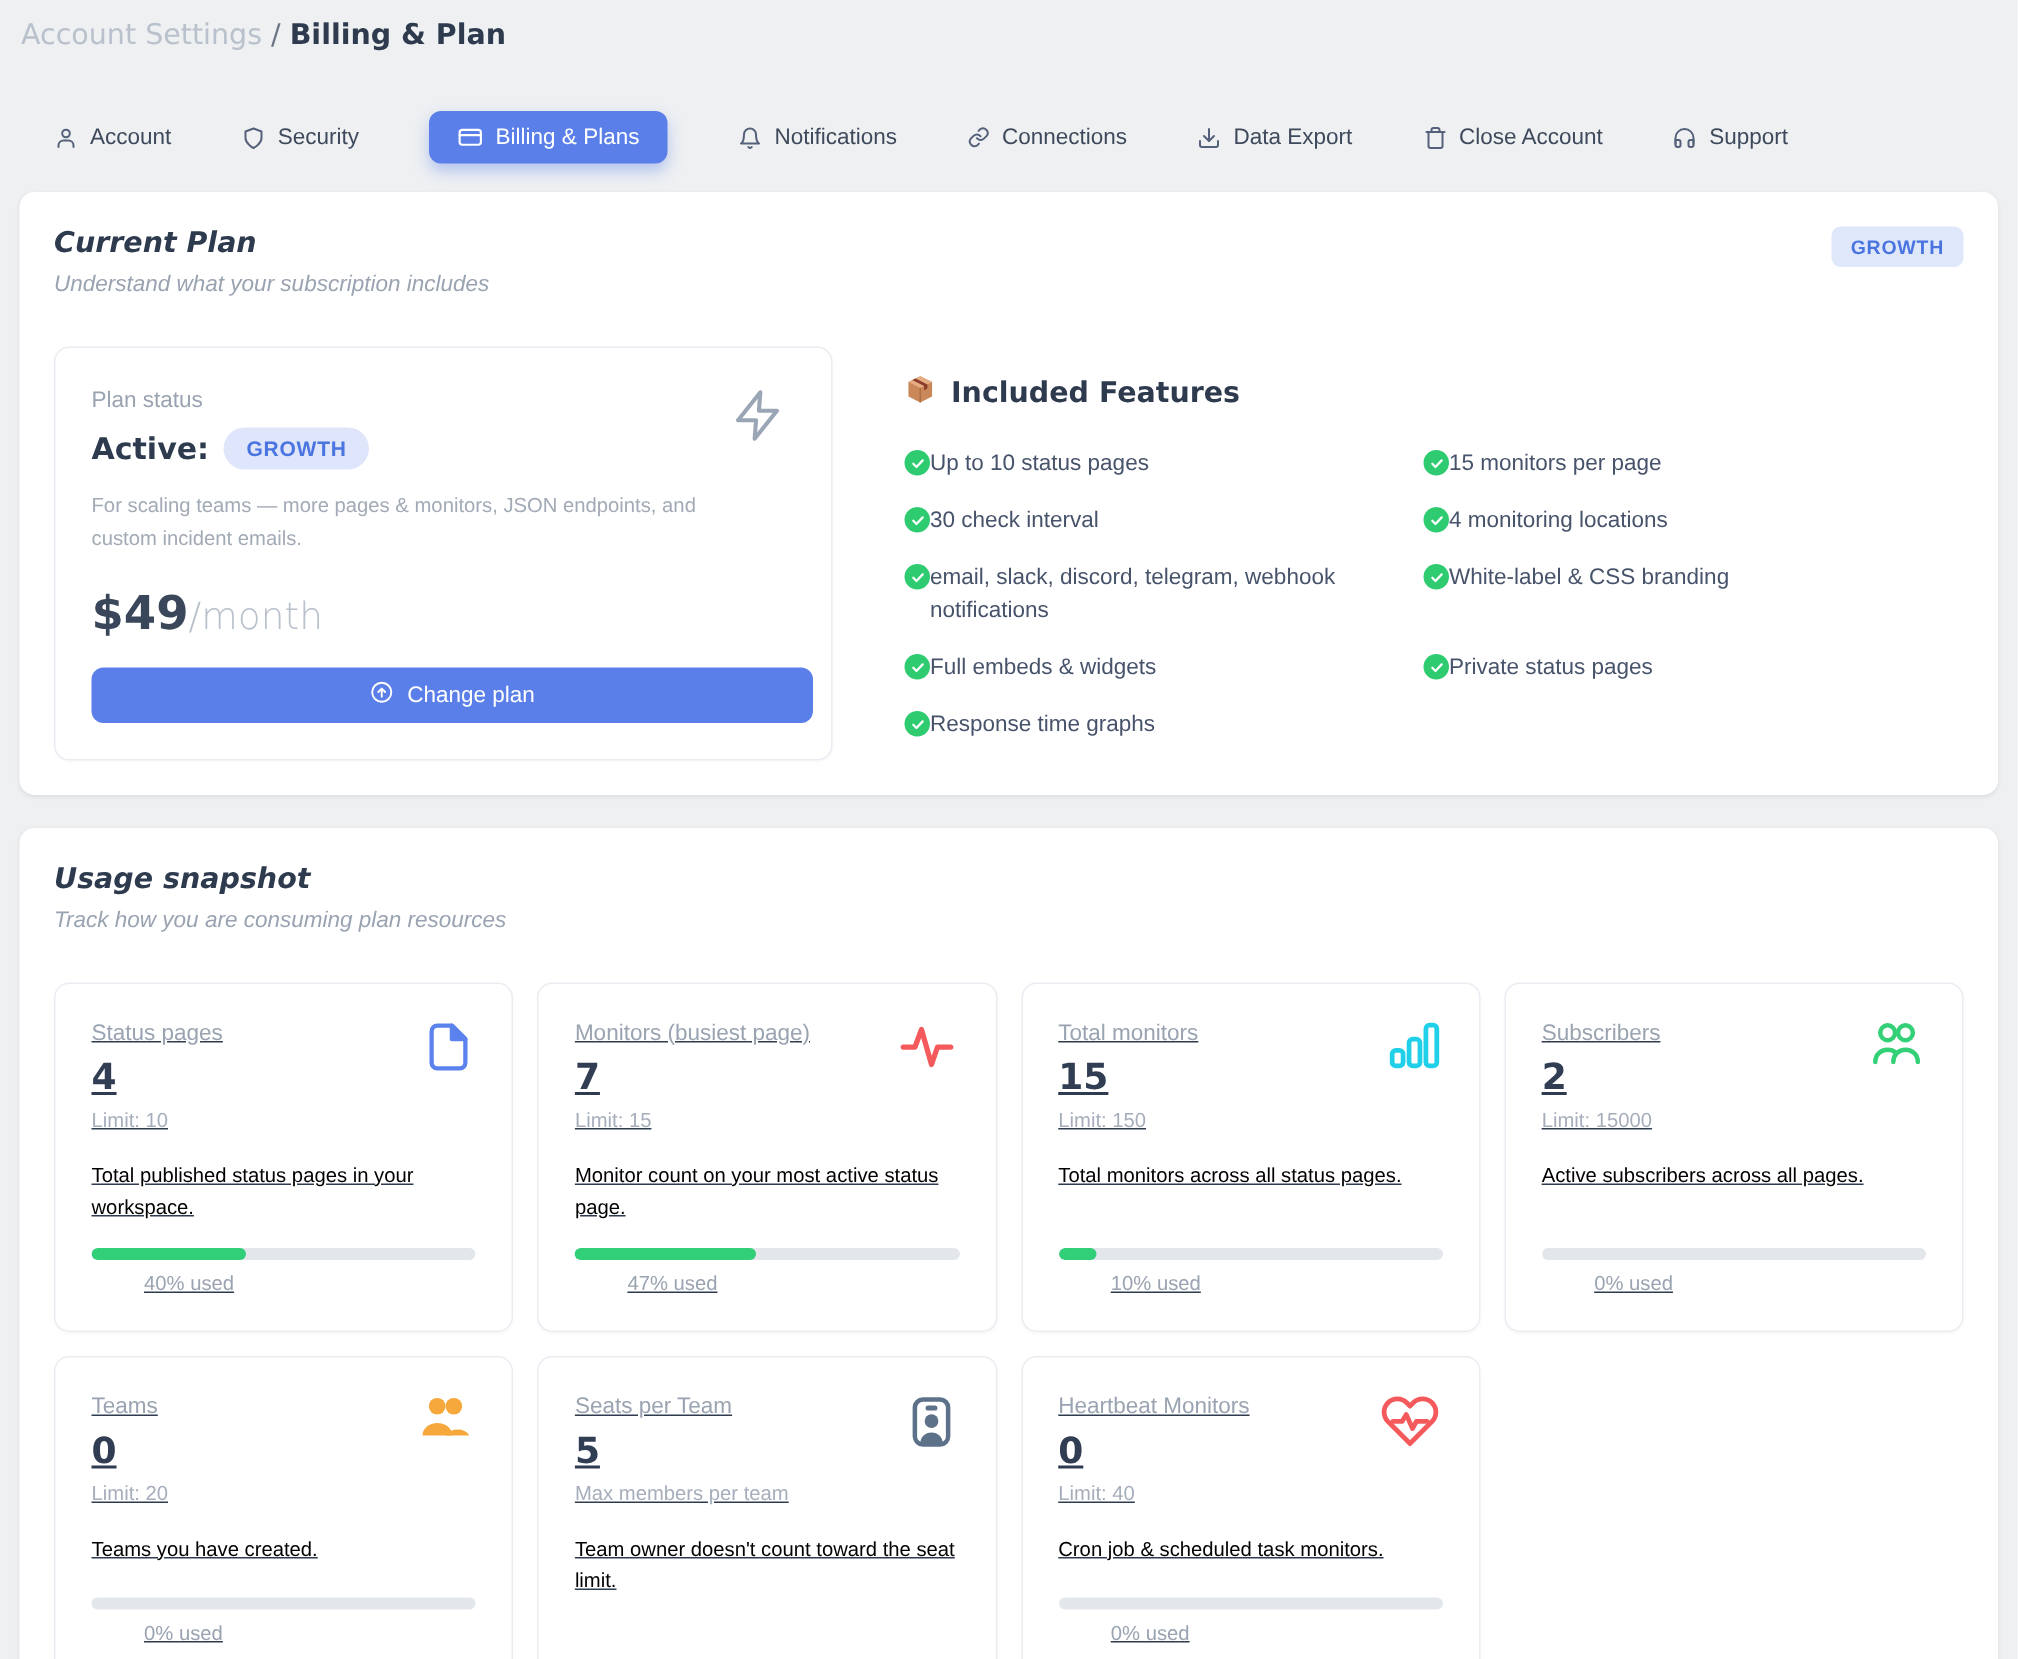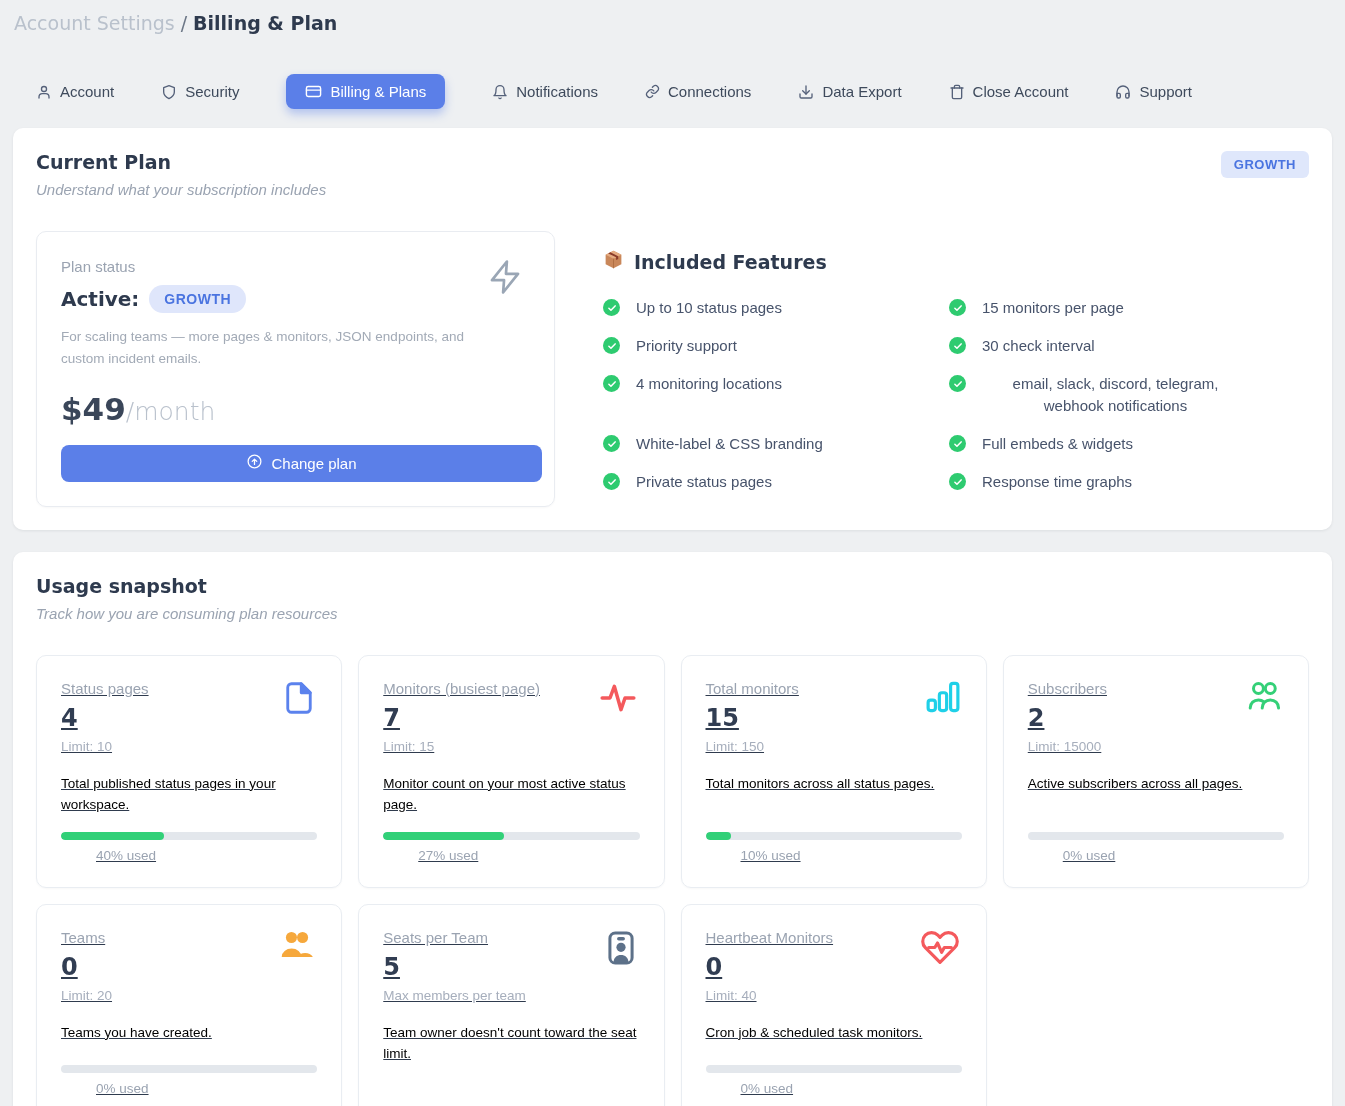--- a/index.html
+++ b/index.html
@@ -34,21 +34,21 @@
   }
   .tab.active .tab-icon svg { stroke:#ffffff; }
 
   
   .card {
     background:#fff; border-radius:10px;
     box-shadow:0 1px 3px rgba(16,24,40,.08);
     padding:23px; margin-top:19px;
   }
   .card-head { display:flex; justify-content:space-between; align-items:flex-start; }
-  .card h2 { font-family:"DejaVu Sans", sans-serif; font-size:19px; font-weight:700; color:#2e3a4e; }
+  .card h2 { font-family:"DejaVu Sans", sans-serif; font-size:19px; font-weight:700; color:#2e3a4e;font-style:italic; }
   .card .sub { font-size:15px; color:#9aa3b1; margin-top:8px;font-style:italic; }
   .plan-chip {
     background:#dfe7fb; color:#4a74e0; font-size:13px; font-weight:700;
     letter-spacing:.5px; padding:6px 13px; border-radius:6px;
   }
 
   .plan-body { display:flex; gap:48px; margin-top:33px; }
 
   
   .status-box {
@@ -77,21 +77,21 @@
   .zap { position:absolute; top:26px; right:30px; }
 
   
   .features { flex:1; padding-top:18px; }
   .features-head { display:flex; align-items:center; gap:10px; }
   .features-head h3 { font-family:"DejaVu Sans", sans-serif; font-size:19px; font-weight:700; color:#2e3a4e; }
   .features-grid {
     margin-top:23px;
     display:grid; grid-template-columns:346px 1fr; column-gap:0; row-gap:16px;
   }
-  .feature { display:flex; align-items:flex-start; gap:16px; max-width:300px;text-align:center; }
+  .feature { display:flex; align-items:flex-start; gap:0; max-width:300px; }
   .feature .check {
     flex:0 0 17px; width:17px; height:17px; border-radius:50%;
     background:#2ecb70; display:flex; align-items:center; justify-content:center;
     margin-top:2px;
   }
   .feature-label { font-size:15px; line-height:22px; color:#47536b; }
 
   
   .usage-outer { margin-top:22px; padding-bottom:23px; }
   .usage-grid { margin-top:33px; display:grid; grid-template-columns:repeat(4,1fr); gap:16px; }
@@ -259,28 +259,20 @@
 
           <div class="feature">
             <span class="check">
                 <svg width="10" height="10" viewBox="0 0 24 24" fill="none" stroke="#ffffff" stroke-width="3.6" stroke-linecap="round" stroke-linejoin="round">
                   <polyline points="4.5 12.5 9.5 17.5 19.5 7"></polyline>
                 </svg>
               </span>
             <span class="feature-label">15 monitors per page</span>
           </div>
 
-          <div class="feature">
-            <span class="check">
-                <svg width="10" height="10" viewBox="0 0 24 24" fill="none" stroke="#ffffff" stroke-width="3.6" stroke-linecap="round" stroke-linejoin="round">
-                  <polyline points="4.5 12.5 9.5 17.5 19.5 7"></polyline>
-                </svg>
-              </span>
-            <span class="feature-label">Priority support</span>
-          </div>
 
           <div class="feature">
             <span class="check">
                 <svg width="10" height="10" viewBox="0 0 24 24" fill="none" stroke="#ffffff" stroke-width="3.6" stroke-linecap="round" stroke-linejoin="round">
                   <polyline points="4.5 12.5 9.5 17.5 19.5 7"></polyline>
                 </svg>
               </span>
             <span class="feature-label">30 check interval</span>
           </div>
 
@@ -366,21 +358,21 @@
 
       <div class="u-card">
         <div class="u-label">Monitors (busiest page)</div>
         <div class="u-value">7</div>
         <div class="u-limit">Limit: 15</div>
         <p class="u-desc">Monitor count on your most active status page.</p>
         <div class="u-bottom">
           <div class="track">
               <div class="fill" style="width: 47%;"></div>
             </div>
-          <div class="u-pct">27% used</div>
+          <div class="u-pct">47% used</div>
         </div>
         <span class="u-icon"><svg width="44" height="40" viewBox="0 0 24 24" fill="none" stroke="#f4595c" stroke-width="2.1" stroke-linecap="round" stroke-linejoin="round">
               <polyline points="2.5 12 7.2 12 9.8 5 13.8 19 16.2 12 21.5 12"></polyline>
             </svg></span>
       </div>
 
       <div class="u-card">
         <div class="u-label">Total monitors</div>
         <div class="u-value">15</div>
         <div class="u-limit">Limit: 150</div>

